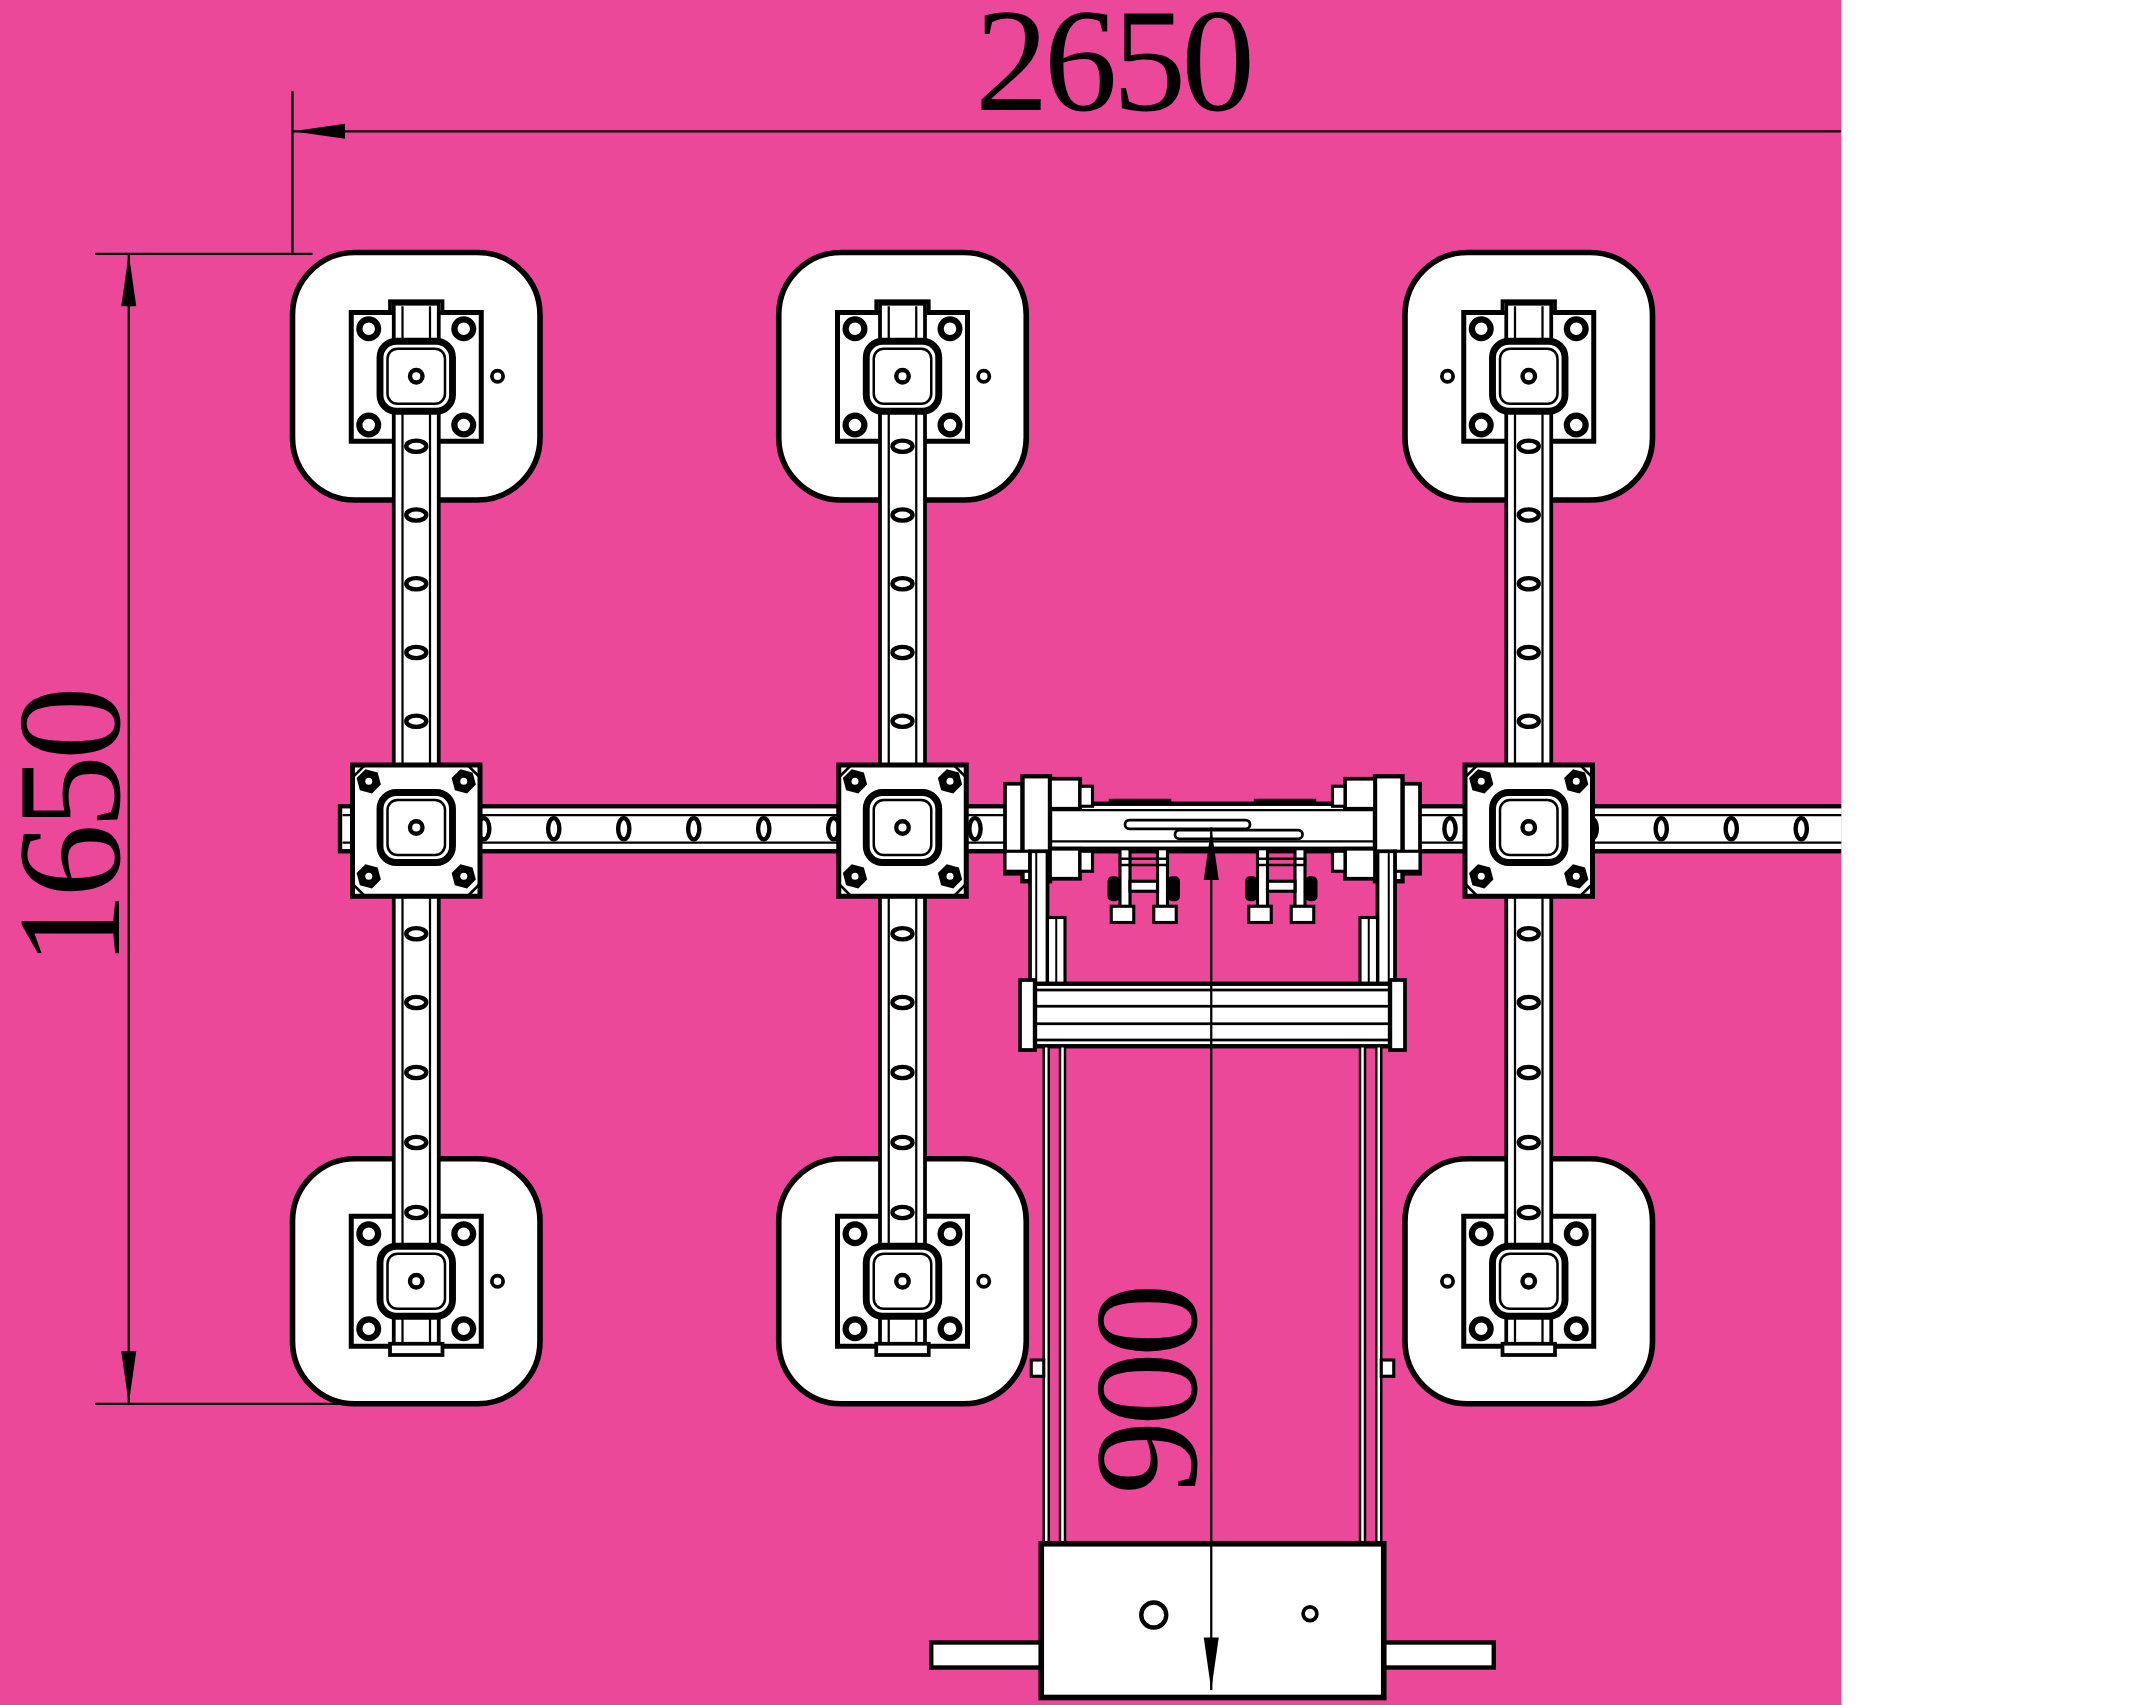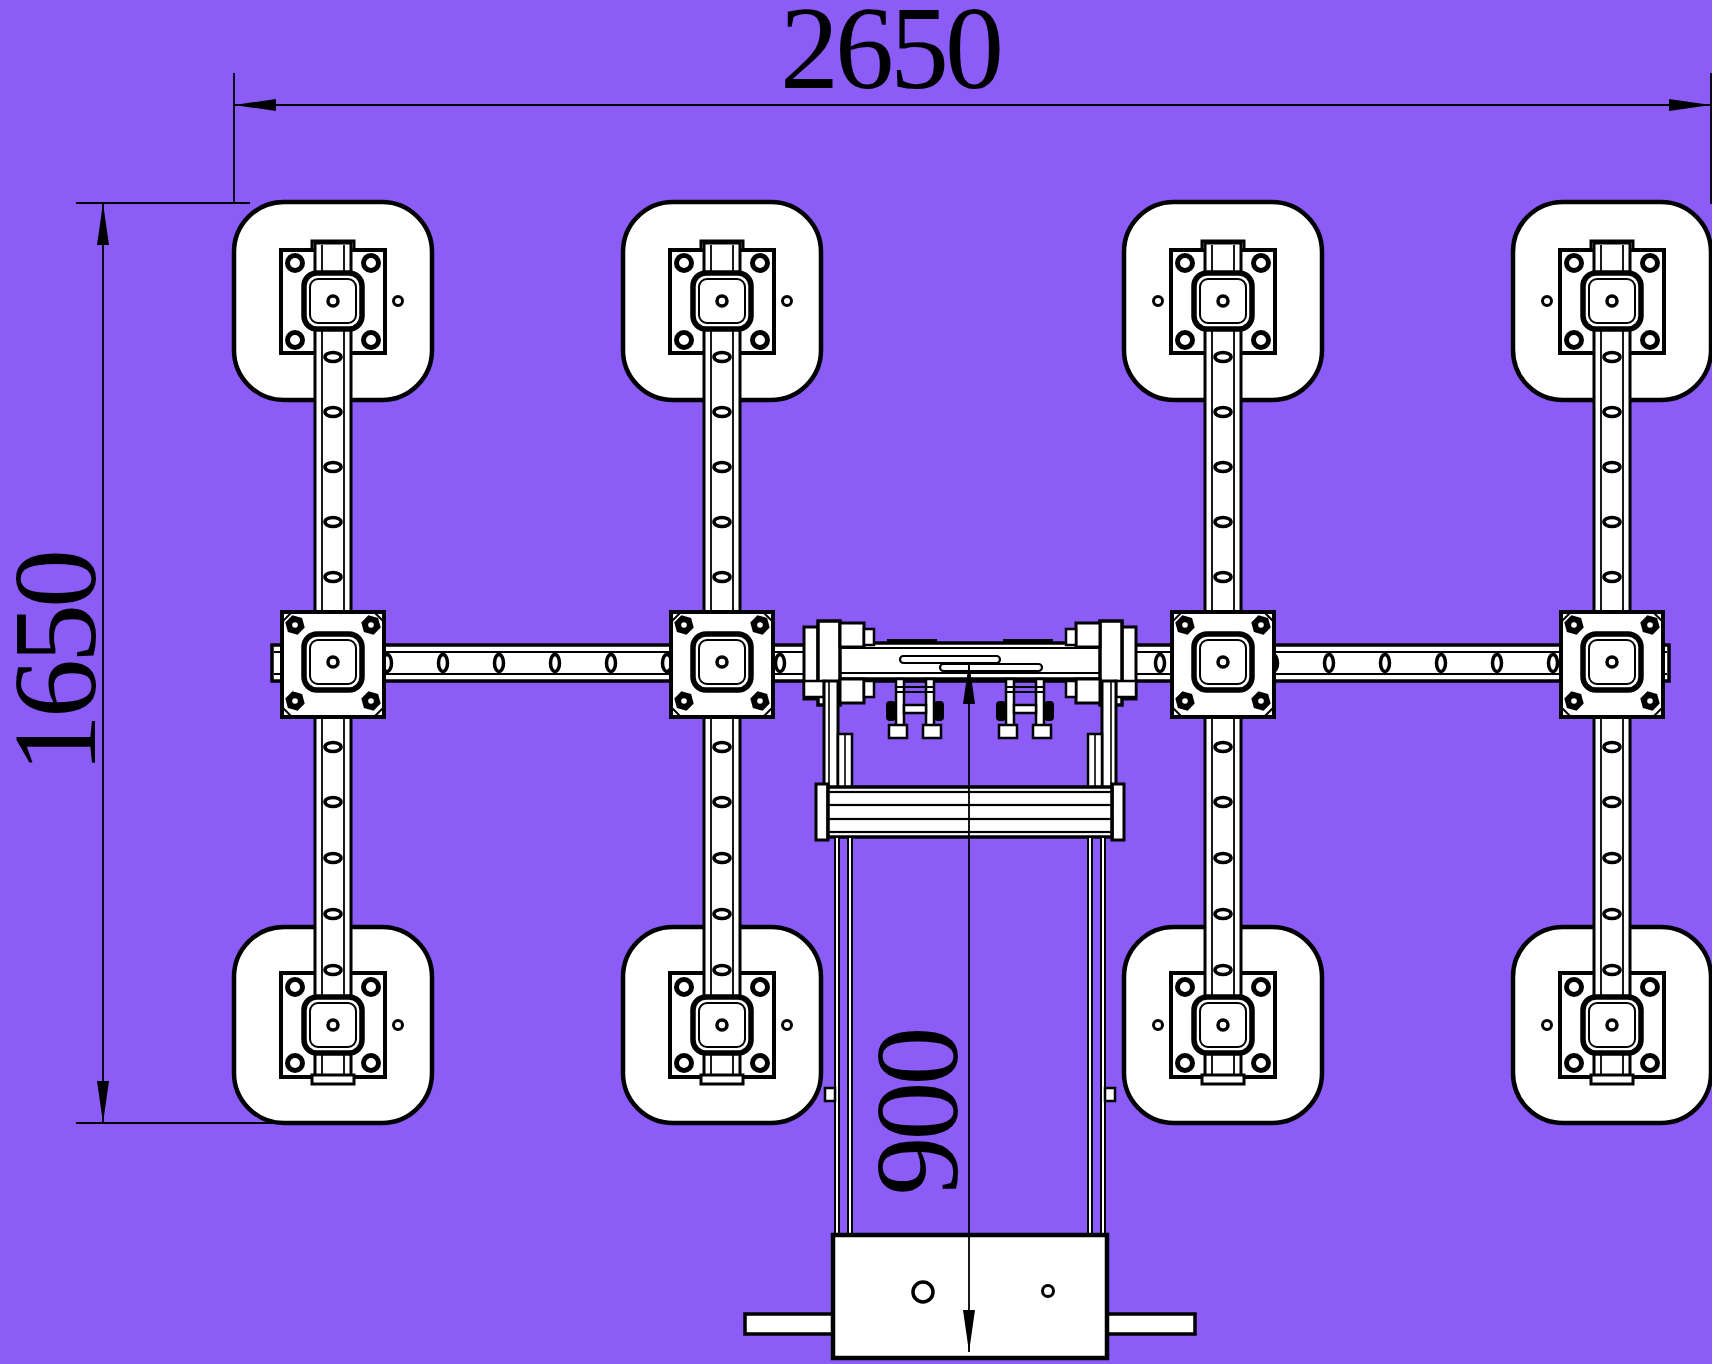--- a/index.html
+++ b/index.html
@@ -1,16 +1,16 @@
 <!DOCTYPE html>
 <html><head>
 <meta charset="utf-8">
 <style>
   html,body{margin:0;padding:0;background:#ffffff;}
-  .stage{position:relative;width:1712px;height:1364px;background:#8b5cf6;overflow:hidden;
+  .stage{position:relative;width:1473px;height:1364px;background:#ec4899;overflow:hidden;
          font-family:"Liberation Serif","DejaVu Serif",serif;}
   svg{display:block}
   text.dim{font-family:"Liberation Serif","DejaVu Serif",serif;
            font-size:118px;letter-spacing:-4px;fill:#000;}
 </style>
 </head>
 <body>
 
 <div class="stage">
 <svg width="1717" height="1364" viewBox="0 0 1717 1364" fill="none" stroke="#000" stroke-width="3">

